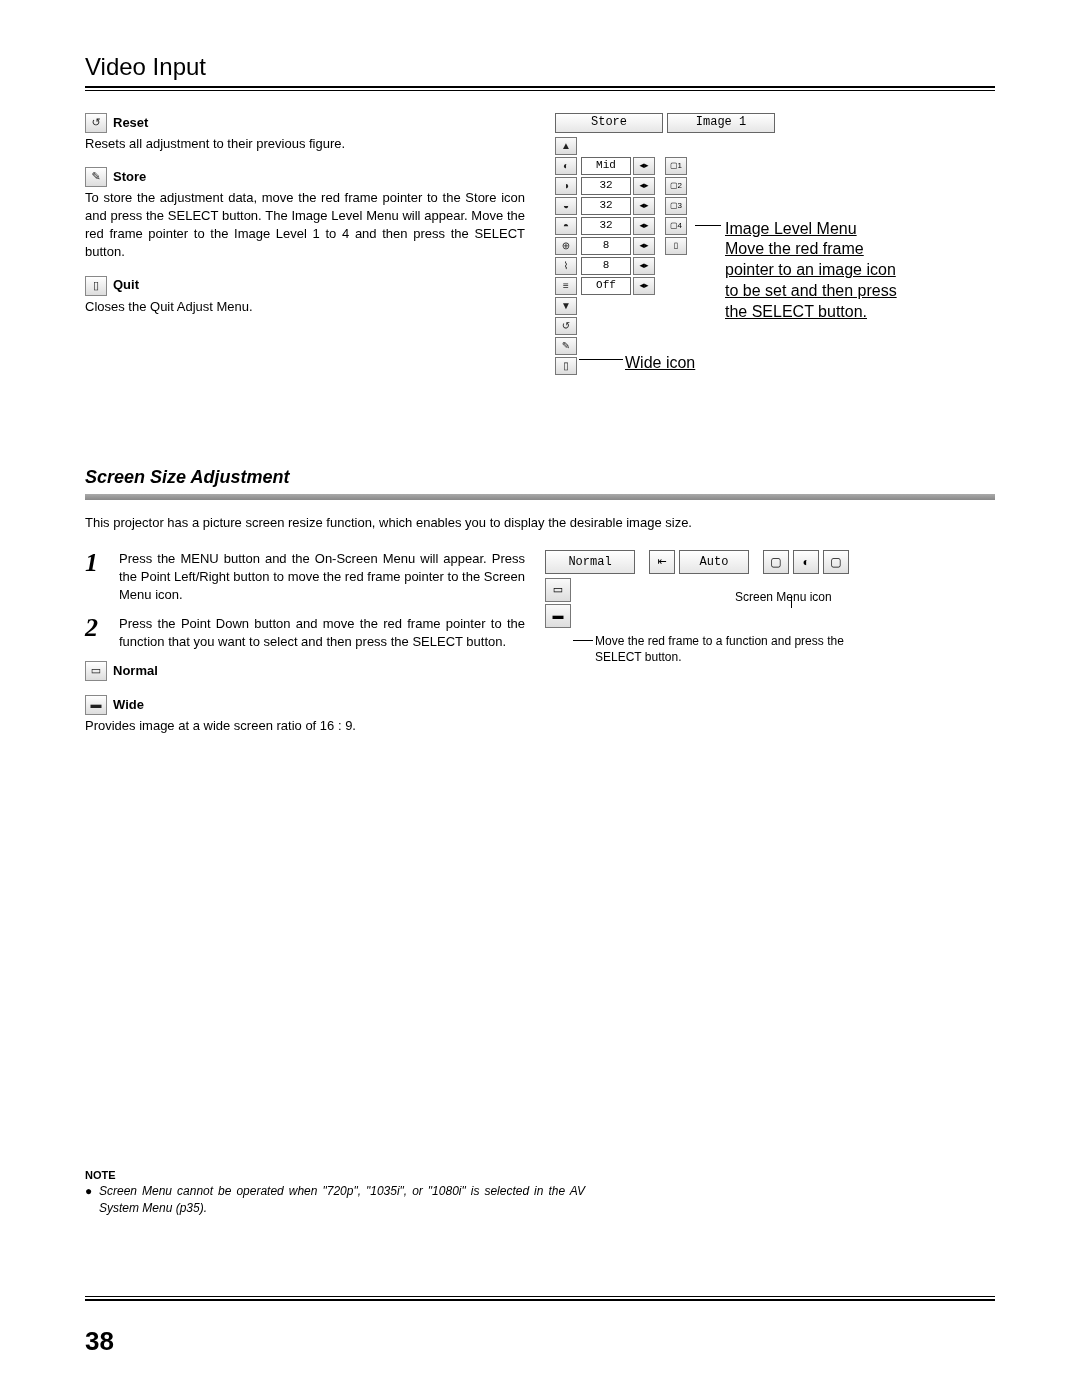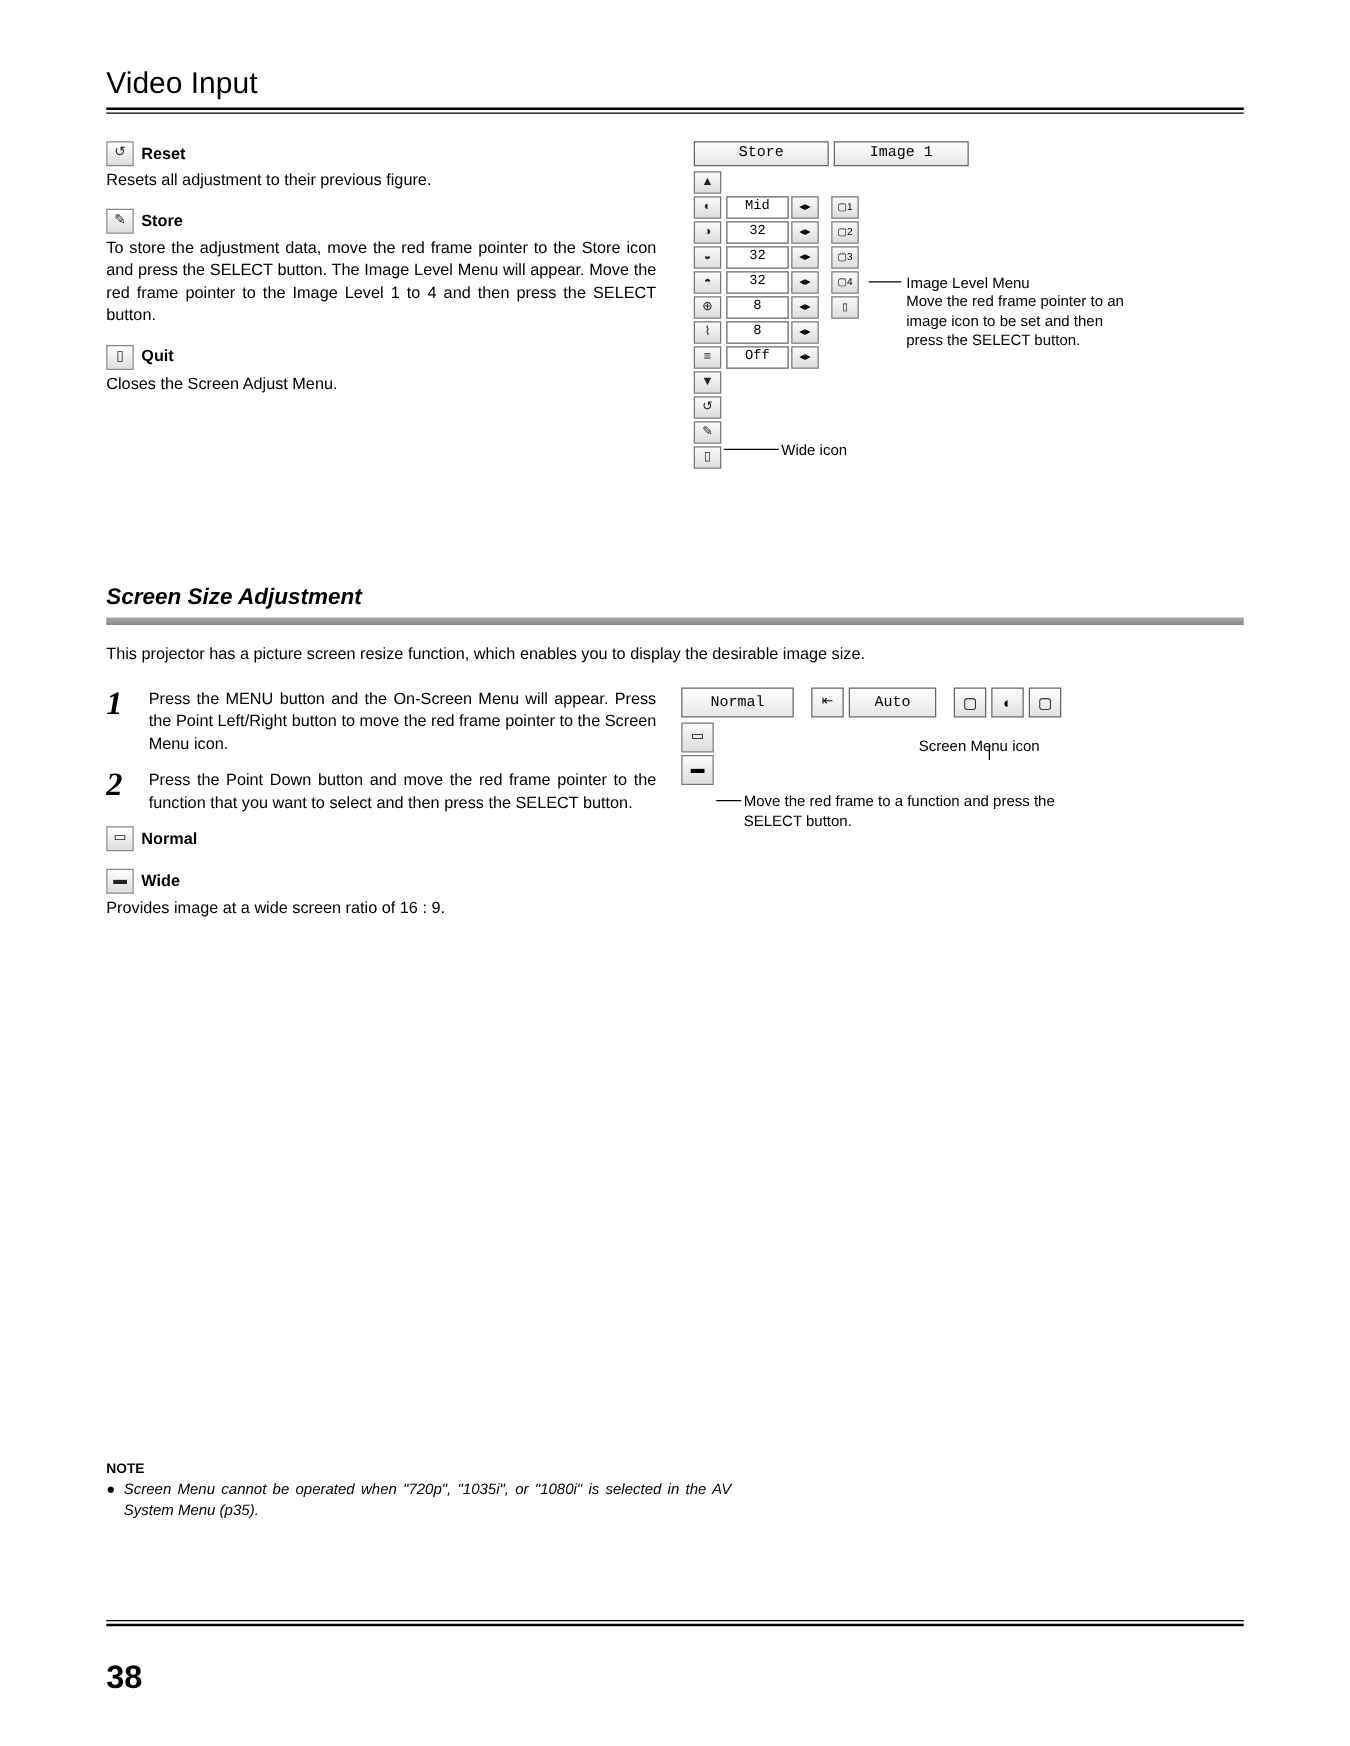--- a/index.html
+++ b/index.html
@@ -66,21 +66,21 @@
   }
   .osd-arrows {
     width:22px; height:18px; border:1px solid #777; background:linear-gradient(#fafafa,#ddd);
     display:flex; align-items:center; justify-content:center; font-size:9px;
   }
   .osd-num-icon {
     width:22px; height:18px; border:1px solid #777; background:linear-gradient(#fafafa,#ddd);
     display:flex; align-items:center; justify-content:center; font-size:8px;
   }
   .osd-annot {
-    position:absolute; font-size:12px; line-height:1.3;
+    position:absolute; font-size:16px; line-height:1.3;text-decoration:underline;
   }
   .line {
     position:absolute; background:#000; height:1px;
   }
 
   
   .section-title {
     font-size: 18px; font-style: italic; font-weight: bold;
     margin-top: 90px; margin-bottom: 4px;
   }
@@ -146,21 +146,21 @@
         <div class="item-title">Store</div>
       </div>
       <div class="item-desc">To store the adjustment data, move the red frame pointer to the Store icon and press the SELECT button.  The Image Level Menu will appear.  Move the red frame pointer to the Image Level 1 to 4 and then press the SELECT button.</div>
     </div>
 
     <div class="item-block">
       <div class="item-head">
         <div class="mini-icon">▯</div>
         <div class="item-title">Quit</div>
       </div>
-      <div class="item-desc">Closes the Screen Adjust Menu.</div>
+      <div class="item-desc">Closes the Quit Adjust Menu.</div>
     </div>
   </div>
 
   <div class="right-col">
     <div class="osd-wrap">
       <div class="osd-top-row">
         <div class="osd-btn osd-store-btn">Store</div>
         <div class="osd-btn osd-image-btn">Image 1</div>
       </div>
       <div class="osd-body">

